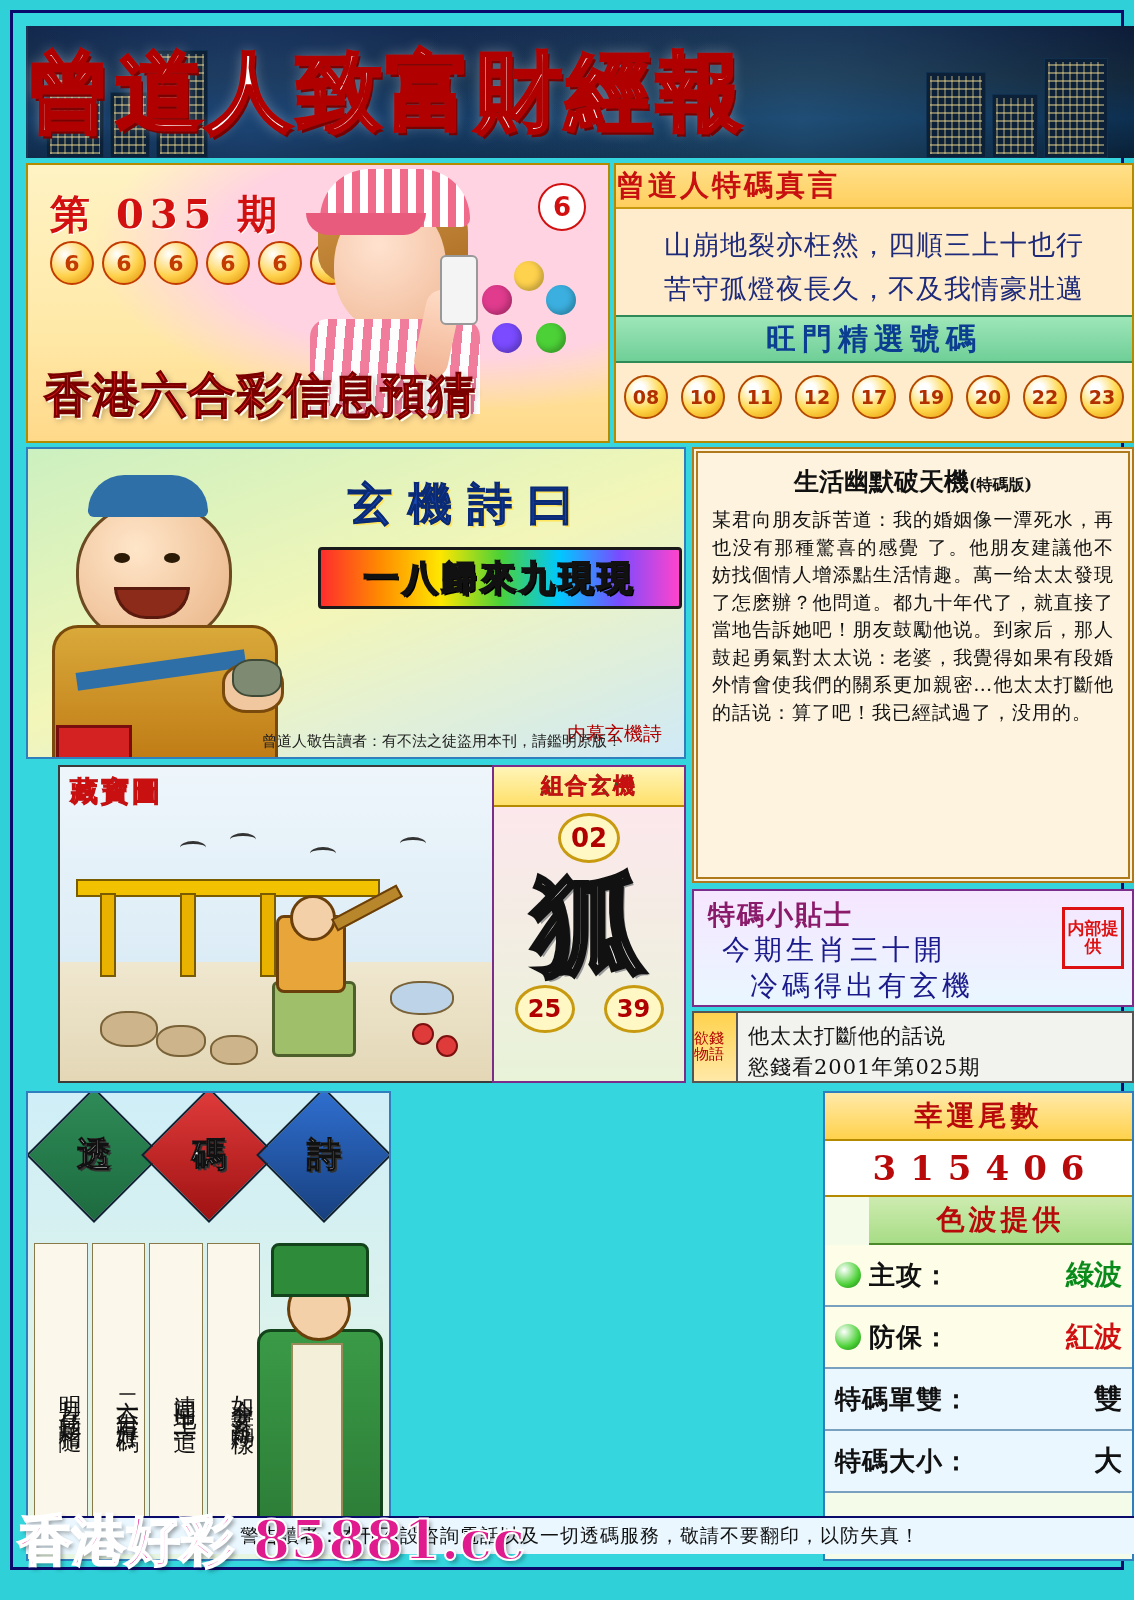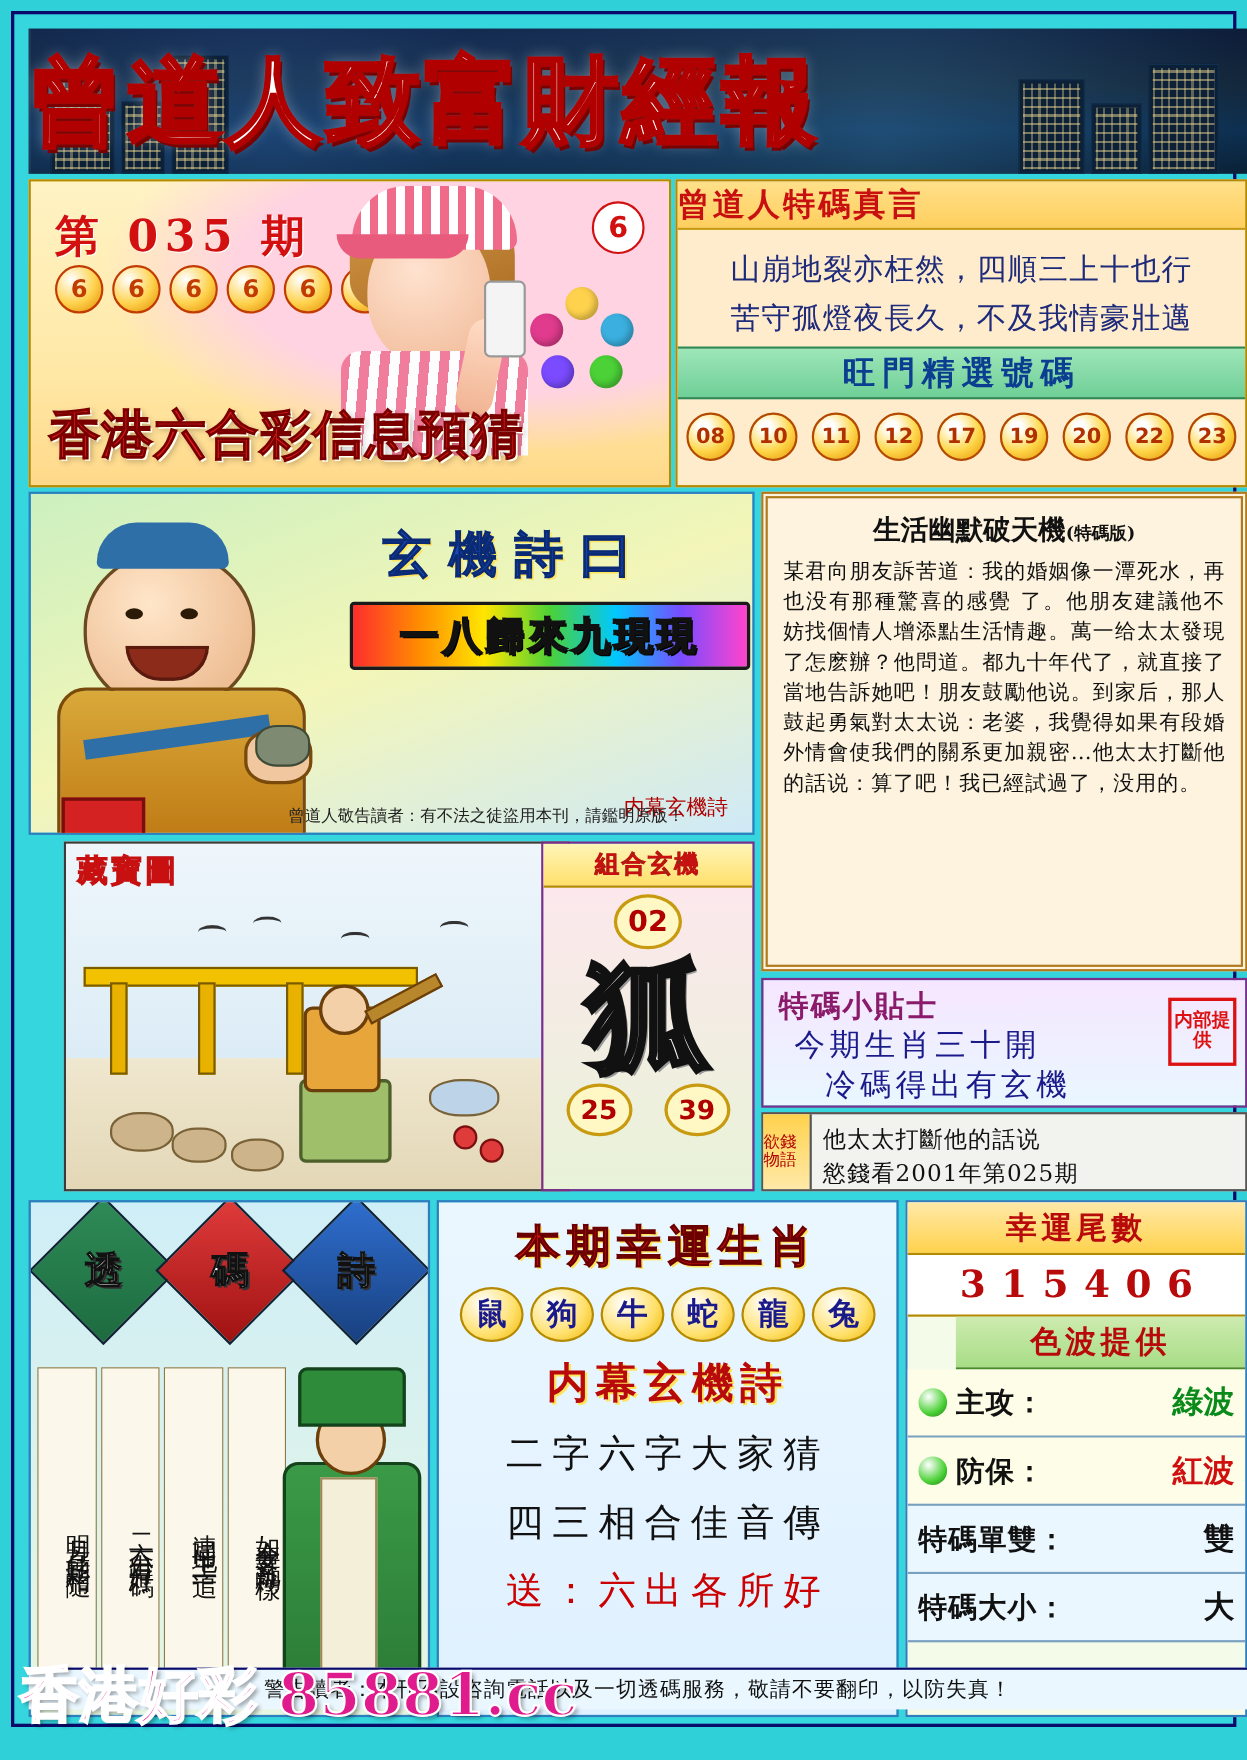--- a/index.html
+++ b/index.html
@@ -394,37 +394,20 @@
         <div class="vcol">明月高挂影相隨</div>
       </div>
       <div class="monk">
         <div class="robe"></div>
         <div class="inner"></div>
         <div class="head2"></div>
         <div class="hat"></div>
       </div>
     </div>
 
-    <div class="lucky">
-      <div class="lucky-h1">本期幸運生肖</div>
-      <div class="zodiacs">
-        <div class="zbad">鼠</div>
-        <div class="zbad">狗</div>
-        <div class="zbad">牛</div>
-        <div class="zbad">蛇</div>
-        <div class="zbad">龍</div>
-        <div class="zbad">兔</div>
-      </div>
-      <div class="lucky-h2">内幕玄機詩</div>
-      <div class="lucky-lines">
-        <div>二字六字大家猜</div>
-        <div>四三相合佳音傳</div>
-        <div class="last">送：六出各所好</div>
-      </div>
-    </div>
 
     <div class="right">
       <div class="r-head">
         <span>幸運尾數</span>
       </div>
       <div class="r-tails">
         <span>3</span>
         <span>1</span>
         <span>5</span>
         <span>4</span>

